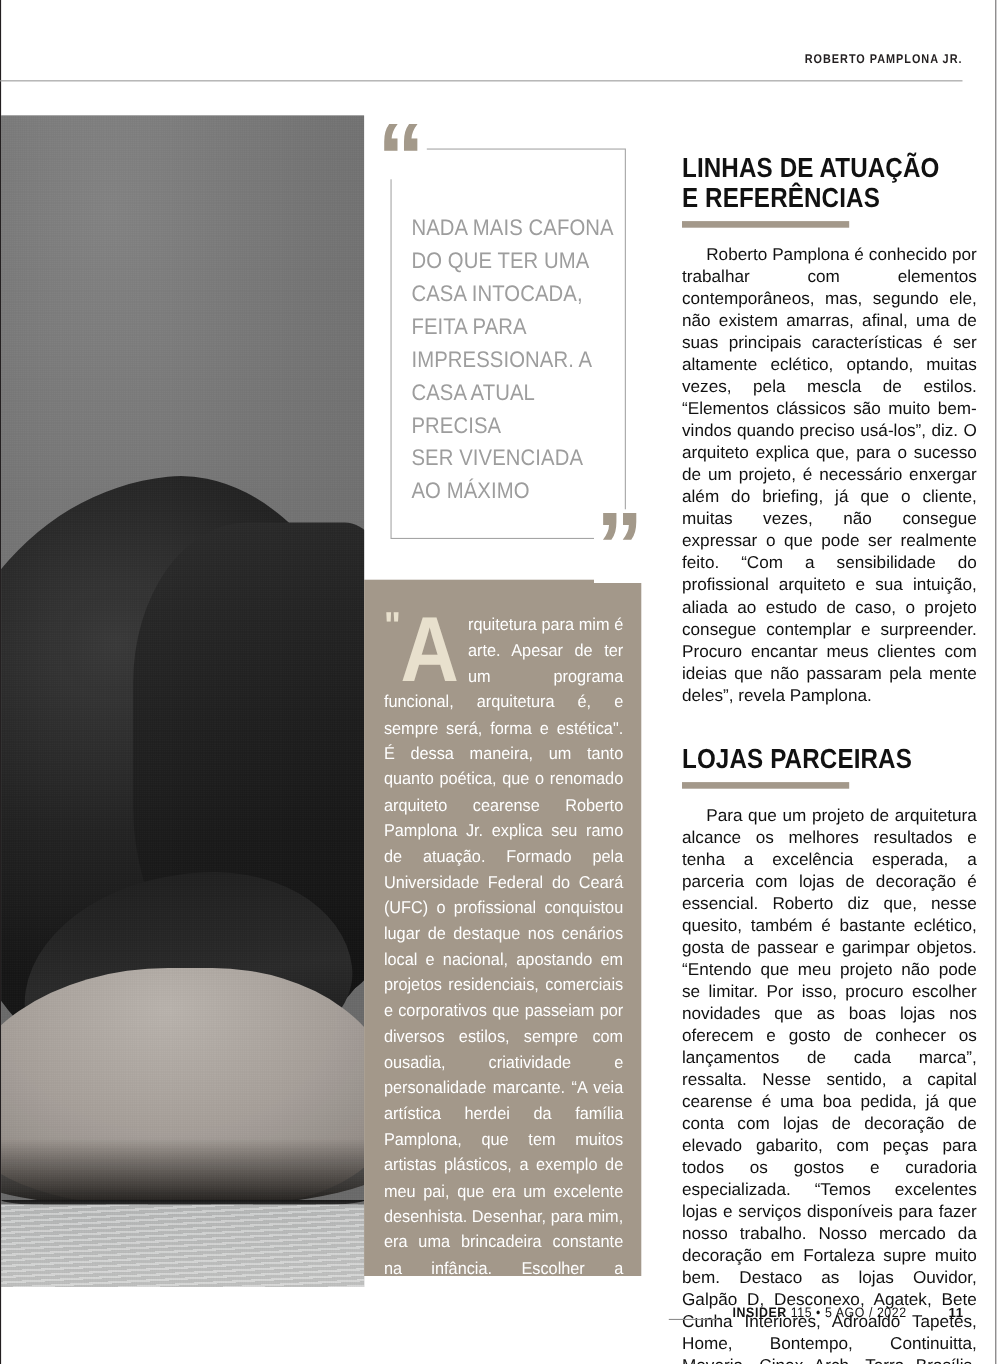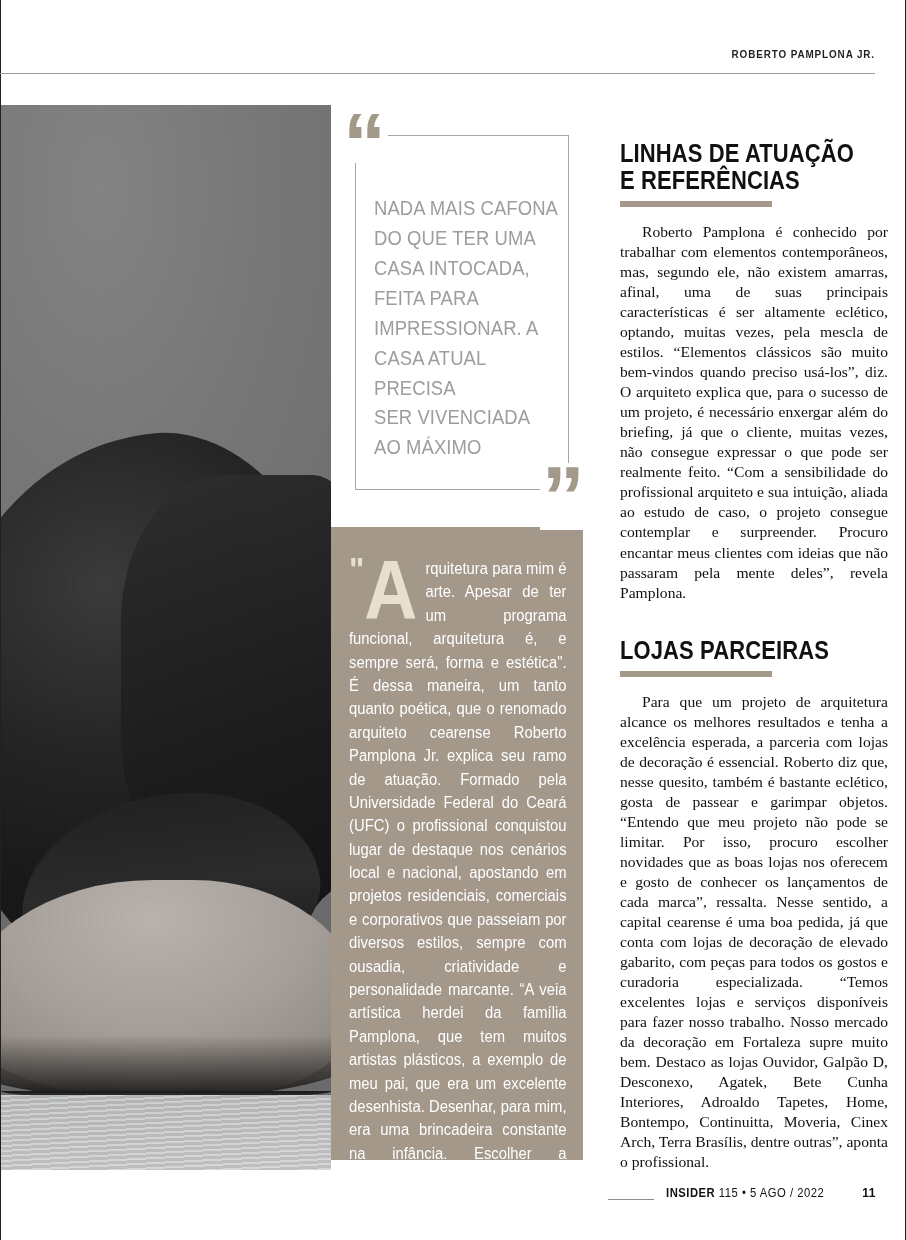--- a/index.html
+++ b/index.html
@@ -262,21 +262,21 @@
     transform-origin: left top;
     white-space: pre-line;
   }
   .sec-rule {
     width: 152px; height: 6px;
     background: #a3988a;
     margin-top: 7px;
     margin-bottom: 15px;
   }
   .body-p {
-    font-family: Liberation Serif, serif;
+    font-family: Liberation Sans, sans-serif;
     font-size: 15.6px;
     line-height: 1.285;
     color: #111111;
     text-align: justify;
     text-indent: 22px;
     hyphens: auto;
   }
   .sec-gap { height: 34px; }
 
   

